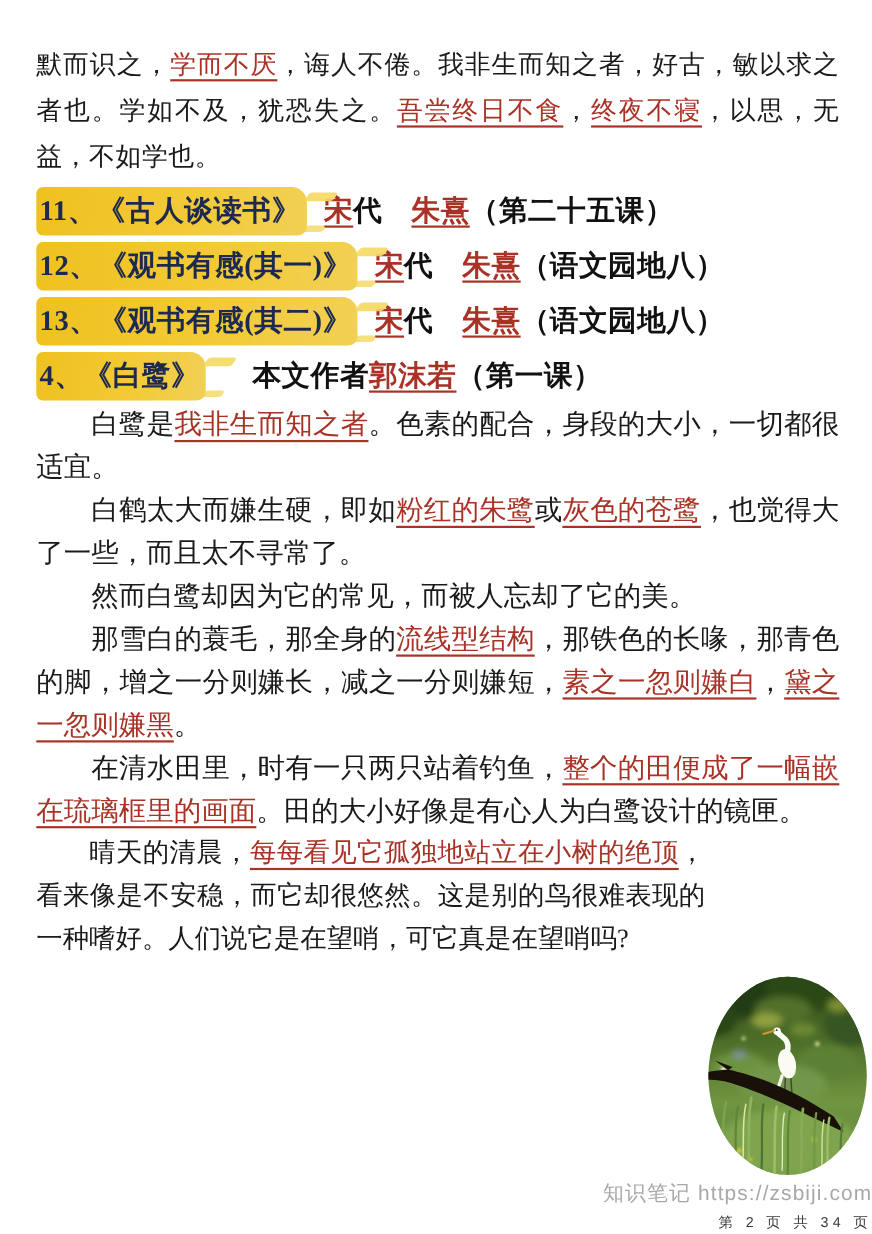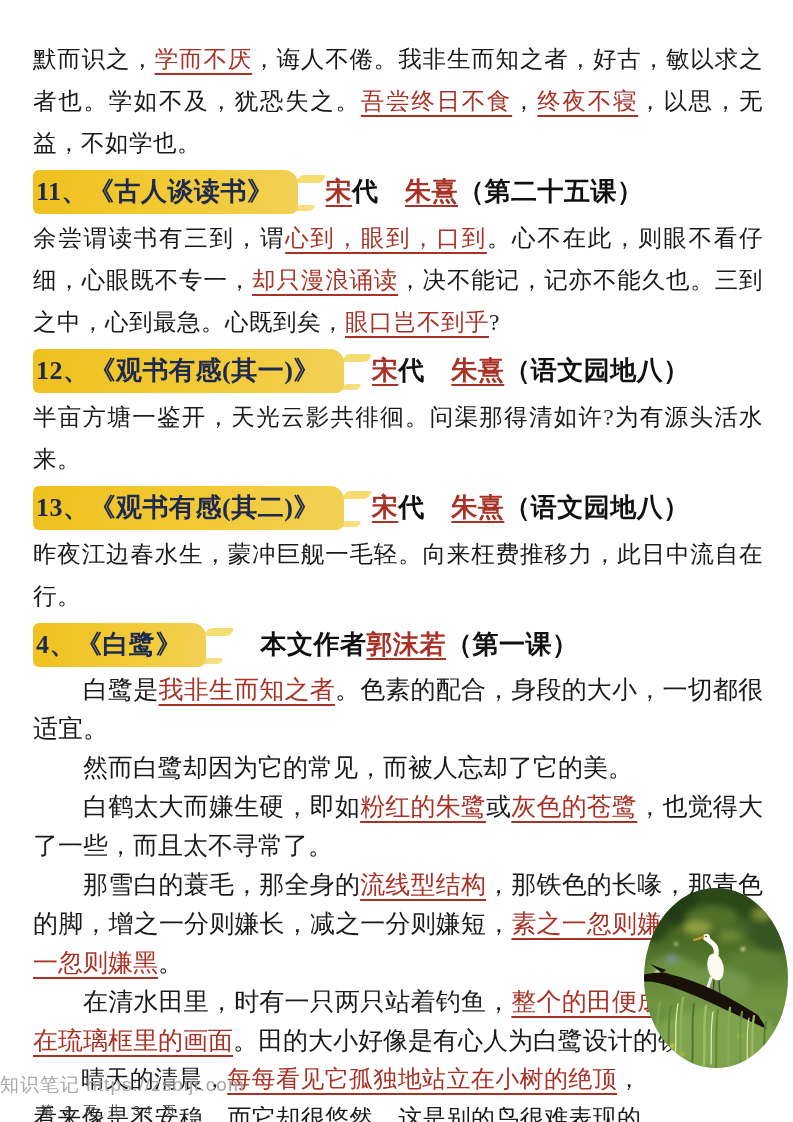--- a/index.html
+++ b/index.html
@@ -21,57 +21,54 @@
            letter-spacing:0.5px;color:#111;}
   
   .seg-n{color:inherit;}
   .seg-r{color:var(--red);text-decoration:underline;
          text-decoration-thickness:1.6px;text-underline-offset:6px;}
   .seg-hb{color:#111;font-weight:700;}
   .seg-hr{color:var(--red);font-weight:700;text-decoration:underline;
           text-decoration-thickness:1.5px;text-underline-offset:5px;}
   .seg-hl{position:relative;display:inline-block;color:var(--navy);
           background:linear-gradient(97deg,#efc11f 0%,#f3ca35 55%,#f1d055 100%);
-          padding:2px 24px 3px 3px;margin-right:28px;
+          padding:2px 5px 3px 3px;margin-right:16px;
           border-radius:6px 14px 8px 6px;}
   .seg-hl::after{content:"";position:absolute;right:-26px;top:5px;width:26px;height:8px;
           background:#f5d963;transform:skewX(-35deg);border-radius:3px;opacity:.9;}
   .seg-hl::before{content:"";position:absolute;right:-16px;bottom:3px;width:18px;height:6px;
           background:#f2d24a;transform:skewX(-30deg);border-radius:3px;opacity:.7;}
   .egret{position:absolute;left:642px;top:886px;width:148px;height:184px;}
-  .footer{position:absolute;left:0;right:0;top:1072px;text-align:left;}
+  .footer{position:absolute;left:0;right:0;top:1072px;text-align:right;}
   .watermark{font-family:"Liberation Sans","DejaVu Sans",sans-serif;
              font-size:19px;color:#a8a8a8;letter-spacing:1px;}
   .pageinfo{font-family:"Liberation Sans","DejaVu Sans",sans-serif;
             font-size:13px;color:#3c3c3c;letter-spacing:4px;margin-top:4px;padding-left:40px;}
 </style>
 </head>
 <body>
 
 <div class="page">
 
   <p class="para s1"><span class="seg-n">默而识之，</span><span class="seg-r">学而不厌</span><span class="seg-n">，诲人不倦。我非生而知之者，好古，敏以求之者也。学如不及，犹恐失之。</span><span class="seg-r">吾尝终日不食</span><span class="seg-n">，</span><span class="seg-r">终夜不寝</span><span class="seg-n">，以思，无益，不如学也。</span></p>
 
   <h2 class="heading"><span class="seg-hl">11、《古人谈读书》</span><span class="seg-hr">宋</span><span class="seg-hb">代　</span><span class="seg-hr">朱熹</span><span class="seg-hb">（第二十五课）</span></h2>
 
-  <p class="para s1"><span class="seg-n">余尝谓读书有三到，谓</span><span class="seg-r">心到，眼到，口到</span><span class="seg-n">。心不在此，则眼不看仔细，心眼既不专一，</span><span class="seg-r">却只漫浪诵读</span><span class="seg-n">，决不能记，记亦不能久也。三到之中，心到最急。心既到矣，</span><span class="seg-r">眼口岂不到乎</span><span class="seg-n">?</span></p>
 
   <h2 class="heading"><span class="seg-hl">12、《观书有感(其一)》</span><span class="seg-hr">宋</span><span class="seg-hb">代　</span><span class="seg-hr">朱熹</span><span class="seg-hb">（语文园地八）</span></h2>
 
-  <p class="para s1"><span class="seg-n">半亩方塘一鉴开，天光云影共徘徊。问渠那得清如许?为有源头活水来。</span></p>
 
   <h2 class="heading"><span class="seg-hl">13、《观书有感(其二)》</span><span class="seg-hr">宋</span><span class="seg-hb">代　</span><span class="seg-hr">朱熹</span><span class="seg-hb">（语文园地八）</span></h2>
 
-  <p class="para s1"><span class="seg-n">昨夜江边春水生，蒙冲巨舰一毛轻。向来枉费推移力，此日中流自在行。</span></p>
 
   <h2 class="heading"><span class="seg-hl">4、《白鹭》</span><span class="seg-hb">　本文作者</span><span class="seg-hr">郭沫若</span><span class="seg-hb">（第一课）</span></h2>
 
   <p class="para lu ind"><span class="seg-n">白鹭是</span><span class="seg-r">我非生而知之者</span><span class="seg-n">。色素的配合，身段的大小，一切都很适宜。</span></p>
+  <p class="para lu ind"><span class="seg-n">白鹤太大而嫌生硬，即如</span><span class="seg-r">粉红的朱鹭</span><span class="seg-n">或</span><span class="seg-r">灰色的苍鹭</span><span class="seg-n">，也觉得大了一些，而且太不寻常了。</span></p>
   <p class="para lu ind"><span class="seg-n">然而白鹭却因为它的常见，而被人忘却了它的美。</span></p>
-  <p class="para lu ind"><span class="seg-n">白鹤太大而嫌生硬，即如</span><span class="seg-r">粉红的朱鹭</span><span class="seg-n">或</span><span class="seg-r">灰色的苍鹭</span><span class="seg-n">，也觉得大了一些，而且太不寻常了。</span></p>
   <p class="para lu ind"><span class="seg-n">那雪白的蓑毛，那全身的</span><span class="seg-r">流线型结构</span><span class="seg-n">，那铁色的长喙，那青色的脚，增之一分则嫌长，减之一分则嫌短，</span><span class="seg-r">素之一忽则嫌白</span><span class="seg-n">，</span><span class="seg-r">黛之一忽则嫌黑</span><span class="seg-n">。</span></p>
   <p class="para lu ind"><span class="seg-n">在清水田里，时有一只两只站着钓鱼，</span><span class="seg-r">整个的田便成了一幅嵌在琉璃框里的画面</span><span class="seg-n">。田的大小好像是有心人为白鹭设计的镜匣。</span></p>
   <p class="para lu ind wrap"><span class="seg-n">晴天的清晨，</span><span class="seg-r">每每看见它孤独地站立在小树的绝顶</span><span class="seg-n">，看来像是不安稳，而它却很悠然。这是别的鸟很难表现的一种嗜好。人们说它是在望哨，可它真是在望哨吗?</span></p>
 
   <div class="egret">
     <svg width="148" height="184" viewBox="0 0 148 184">
       <defs>
         <clipPath id="oval">
             <ellipse cx="74" cy="92" rx="72" ry="90"></ellipse>
           </clipPath>

